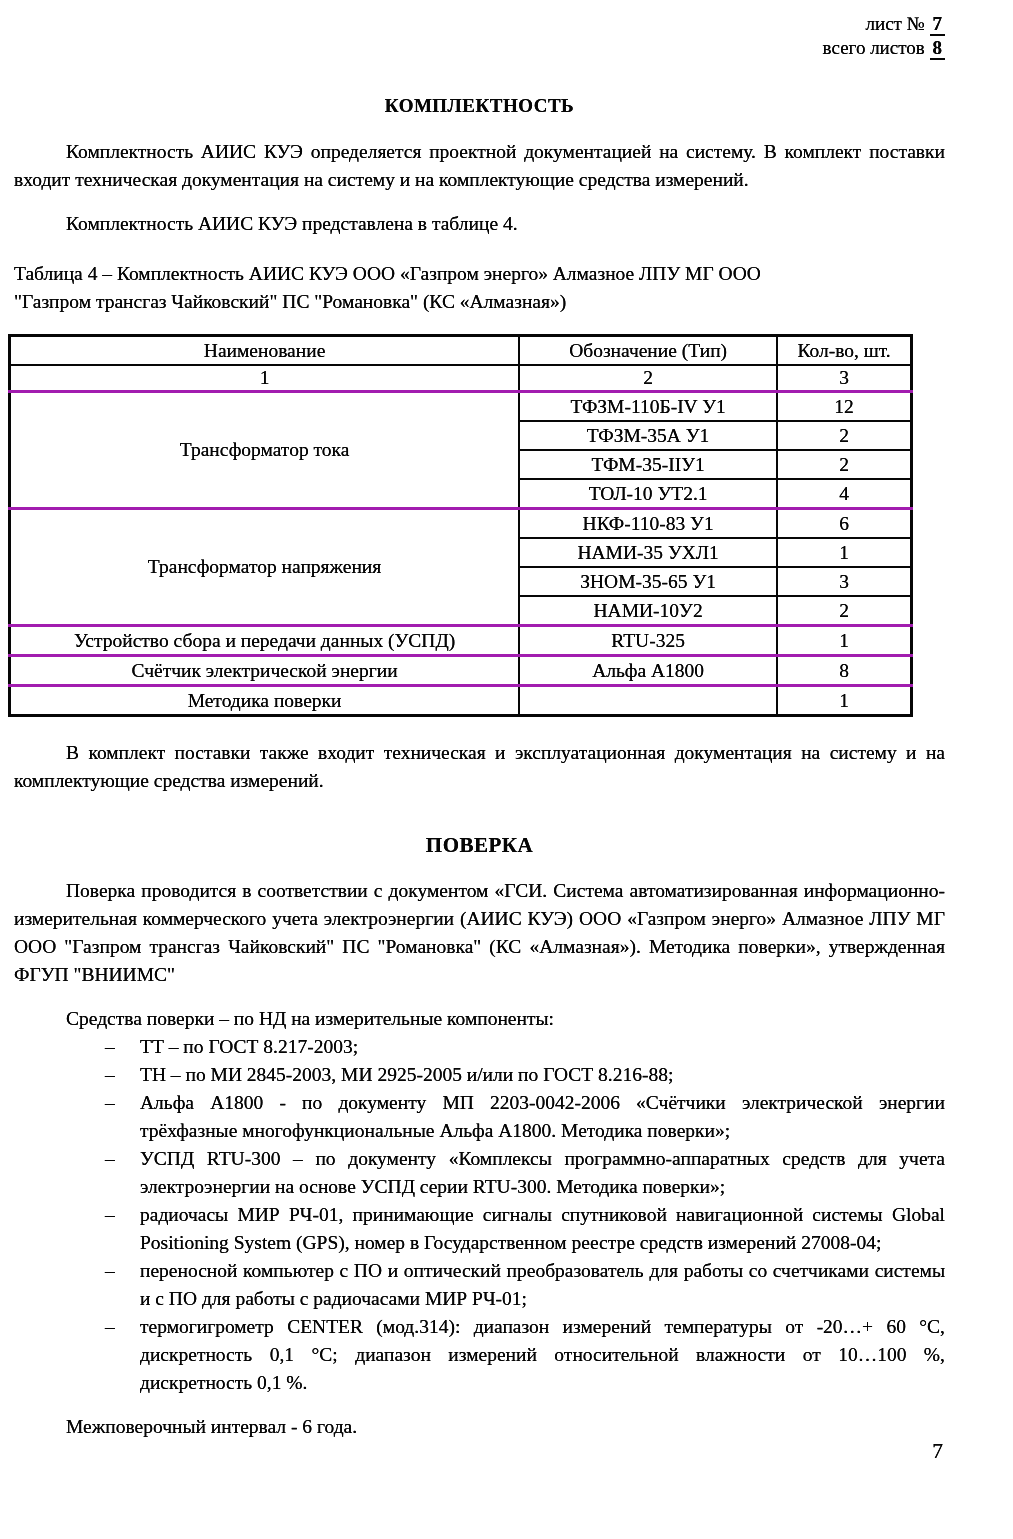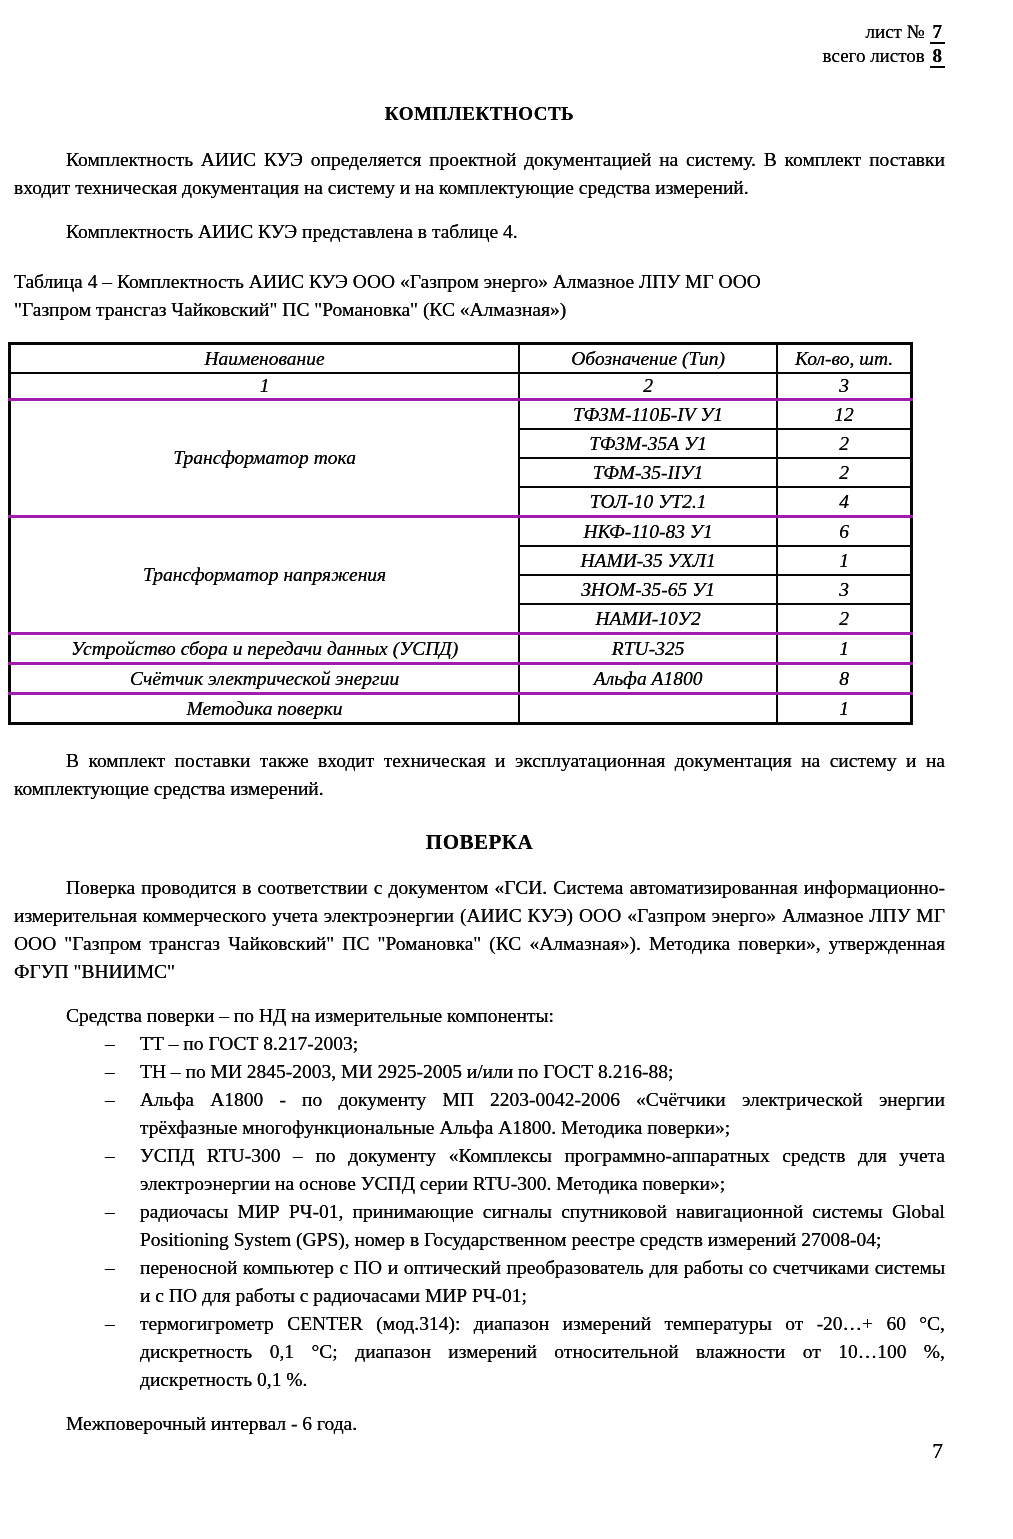--- a/index.html
+++ b/index.html
@@ -3,47 +3,46 @@
 <meta charset="utf-8">
 <style>
   html,body{margin:0;padding:0;background:#e8e8e8;}
   .page{
     position:relative;
     width:1013px;height:1539px;
     margin:0 auto;
     background:#ffffff;
     color:#060606;
     box-sizing:border-box;
-    padding:20px 68px 0 14px;
+    padding:12px 68px 0 14px;
     font-family:"Liberation Serif","DejaVu Serif",serif;
     font-size:19.5px;line-height:28px;
     overflow:hidden;
     text-shadow:0 0 .45px #000;
   }
   .sheet-header{ text-align:right; line-height:24px; font-size:19px; }
   .sheet-num{ border-bottom:2px solid #060606; padding:0 3px; font-weight:bold; }
   h1.doc-title{
     text-align:center; font-size:19px; font-weight:bold;
     margin:32px 0 18px; letter-spacing:.5px; line-height:28px;
   }
   h2.doc-title{
     text-align:center; font-size:21px; font-weight:bold;
-    margin:25px 0 18px; letter-spacing:.5px; line-height:28px;
+    margin:36px 0 18px; letter-spacing:.5px; line-height:28px;
   }
   p{ margin:0; text-align:justify; }
   p.noj{ text-align:left; }
   .indent{ text-indent:52px;margin-top:16px; }
   .caption{ margin-top:22px; max-width:800px; text-align:left; }
   .after-table{ margin-top:22px; }
 
   table.cmpl{
     border-collapse:collapse;
     width:905px; margin-left:-6px; margin-top:18px;
     font-size:19.5px;
-    font-style:italic;
   }
   table.cmpl td{
     border:2px solid #060606;
     text-align:center; vertical-align:middle;
     height:27px; padding:0 6px; line-height:24px;
   }
   table.cmpl{ border:3px solid #060606; }
   table.cmpl tr.idx td{ height:22px; }
   table.cmpl tr.gtop td{ border-top:3px solid #a21caf; }
   .col-name{ width:56.5%; } .col-type{ width:28.6%;margin-left:12px; } .col-qty{ width:14.9%; }

